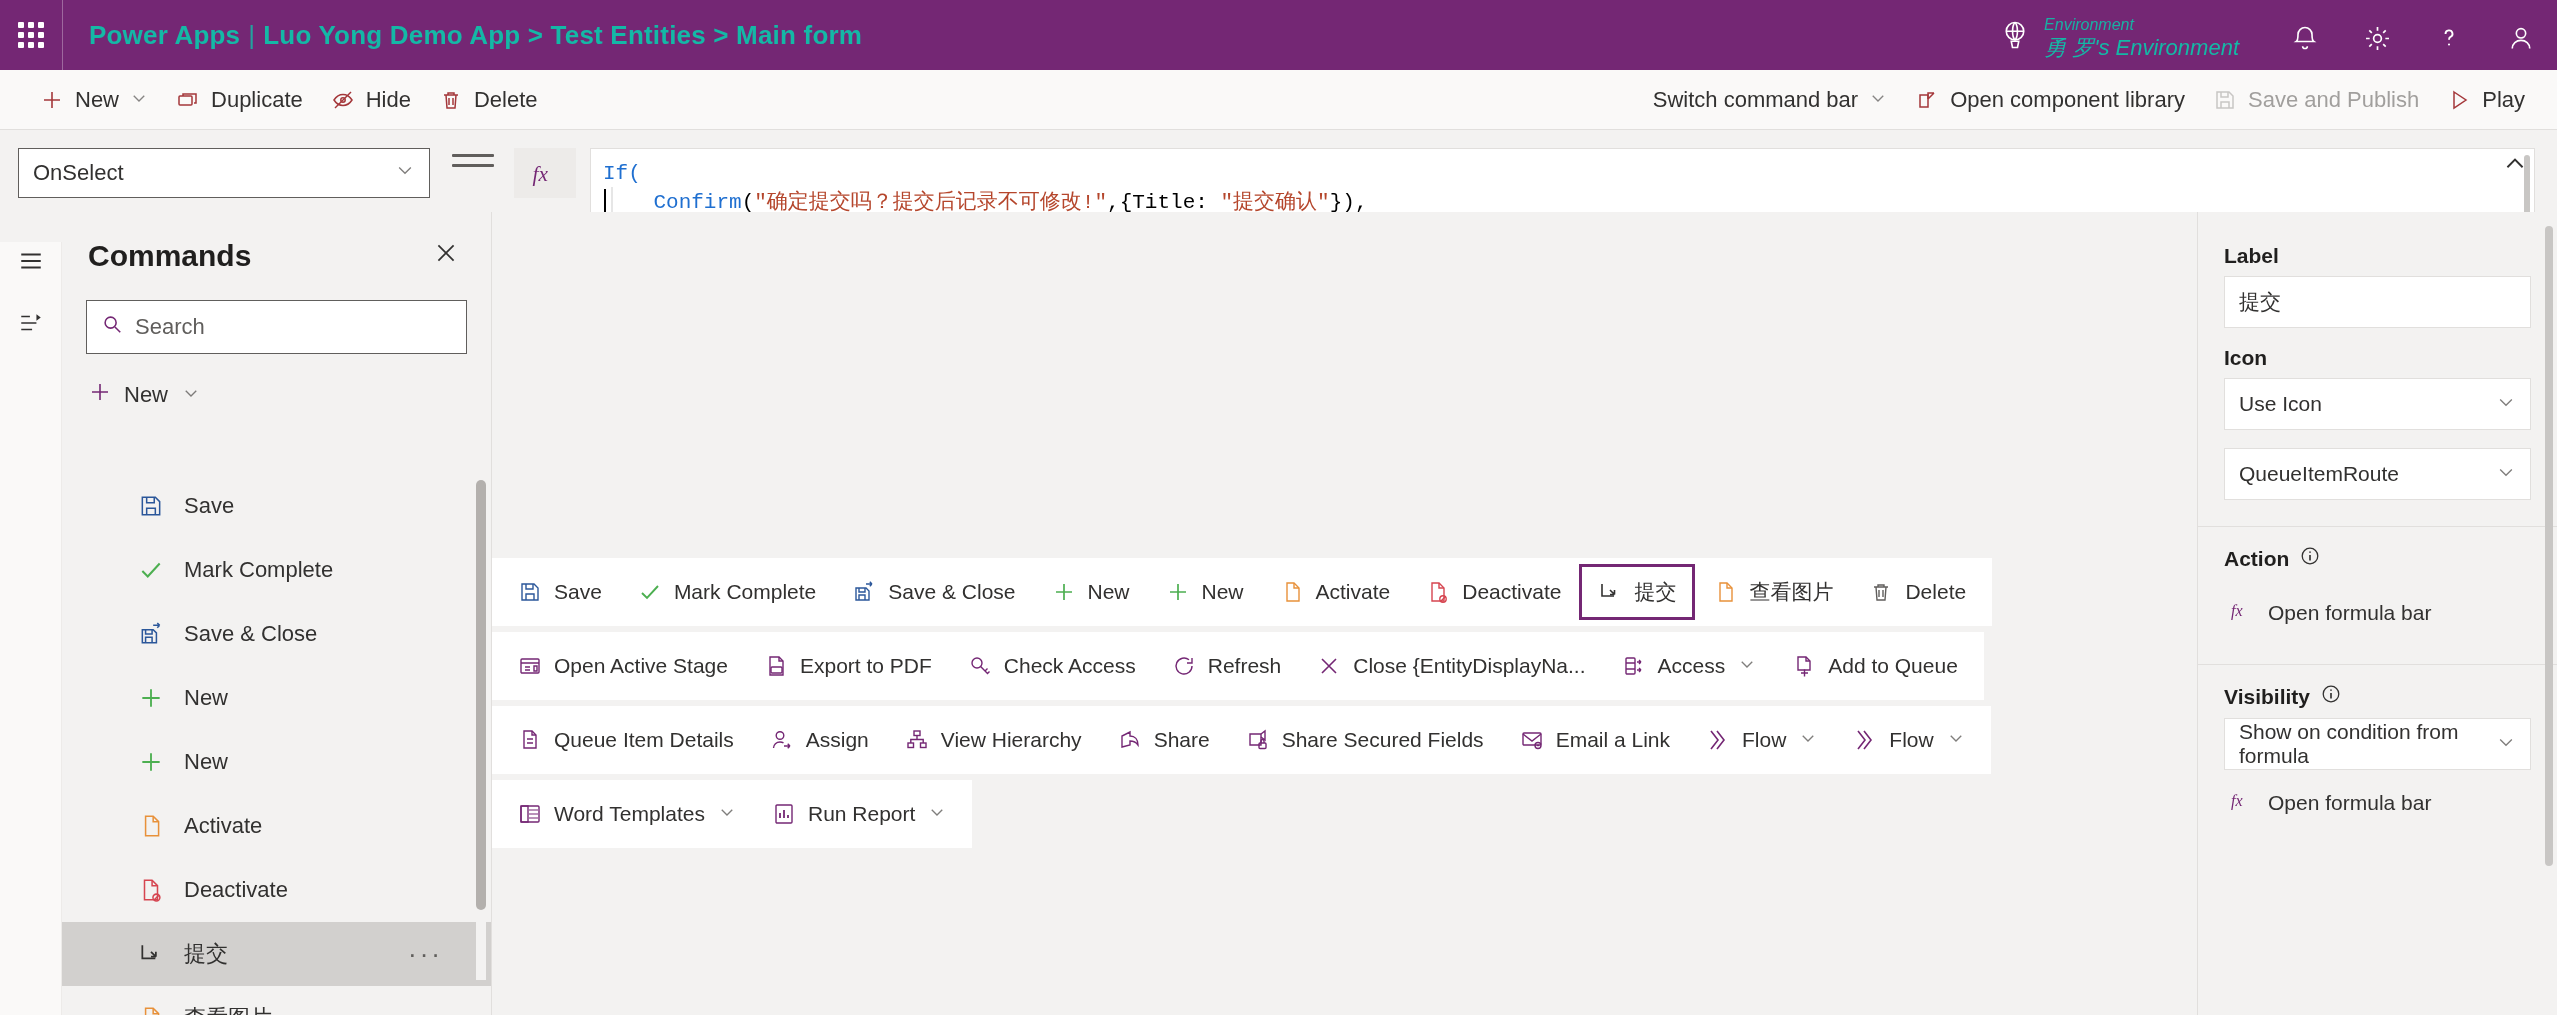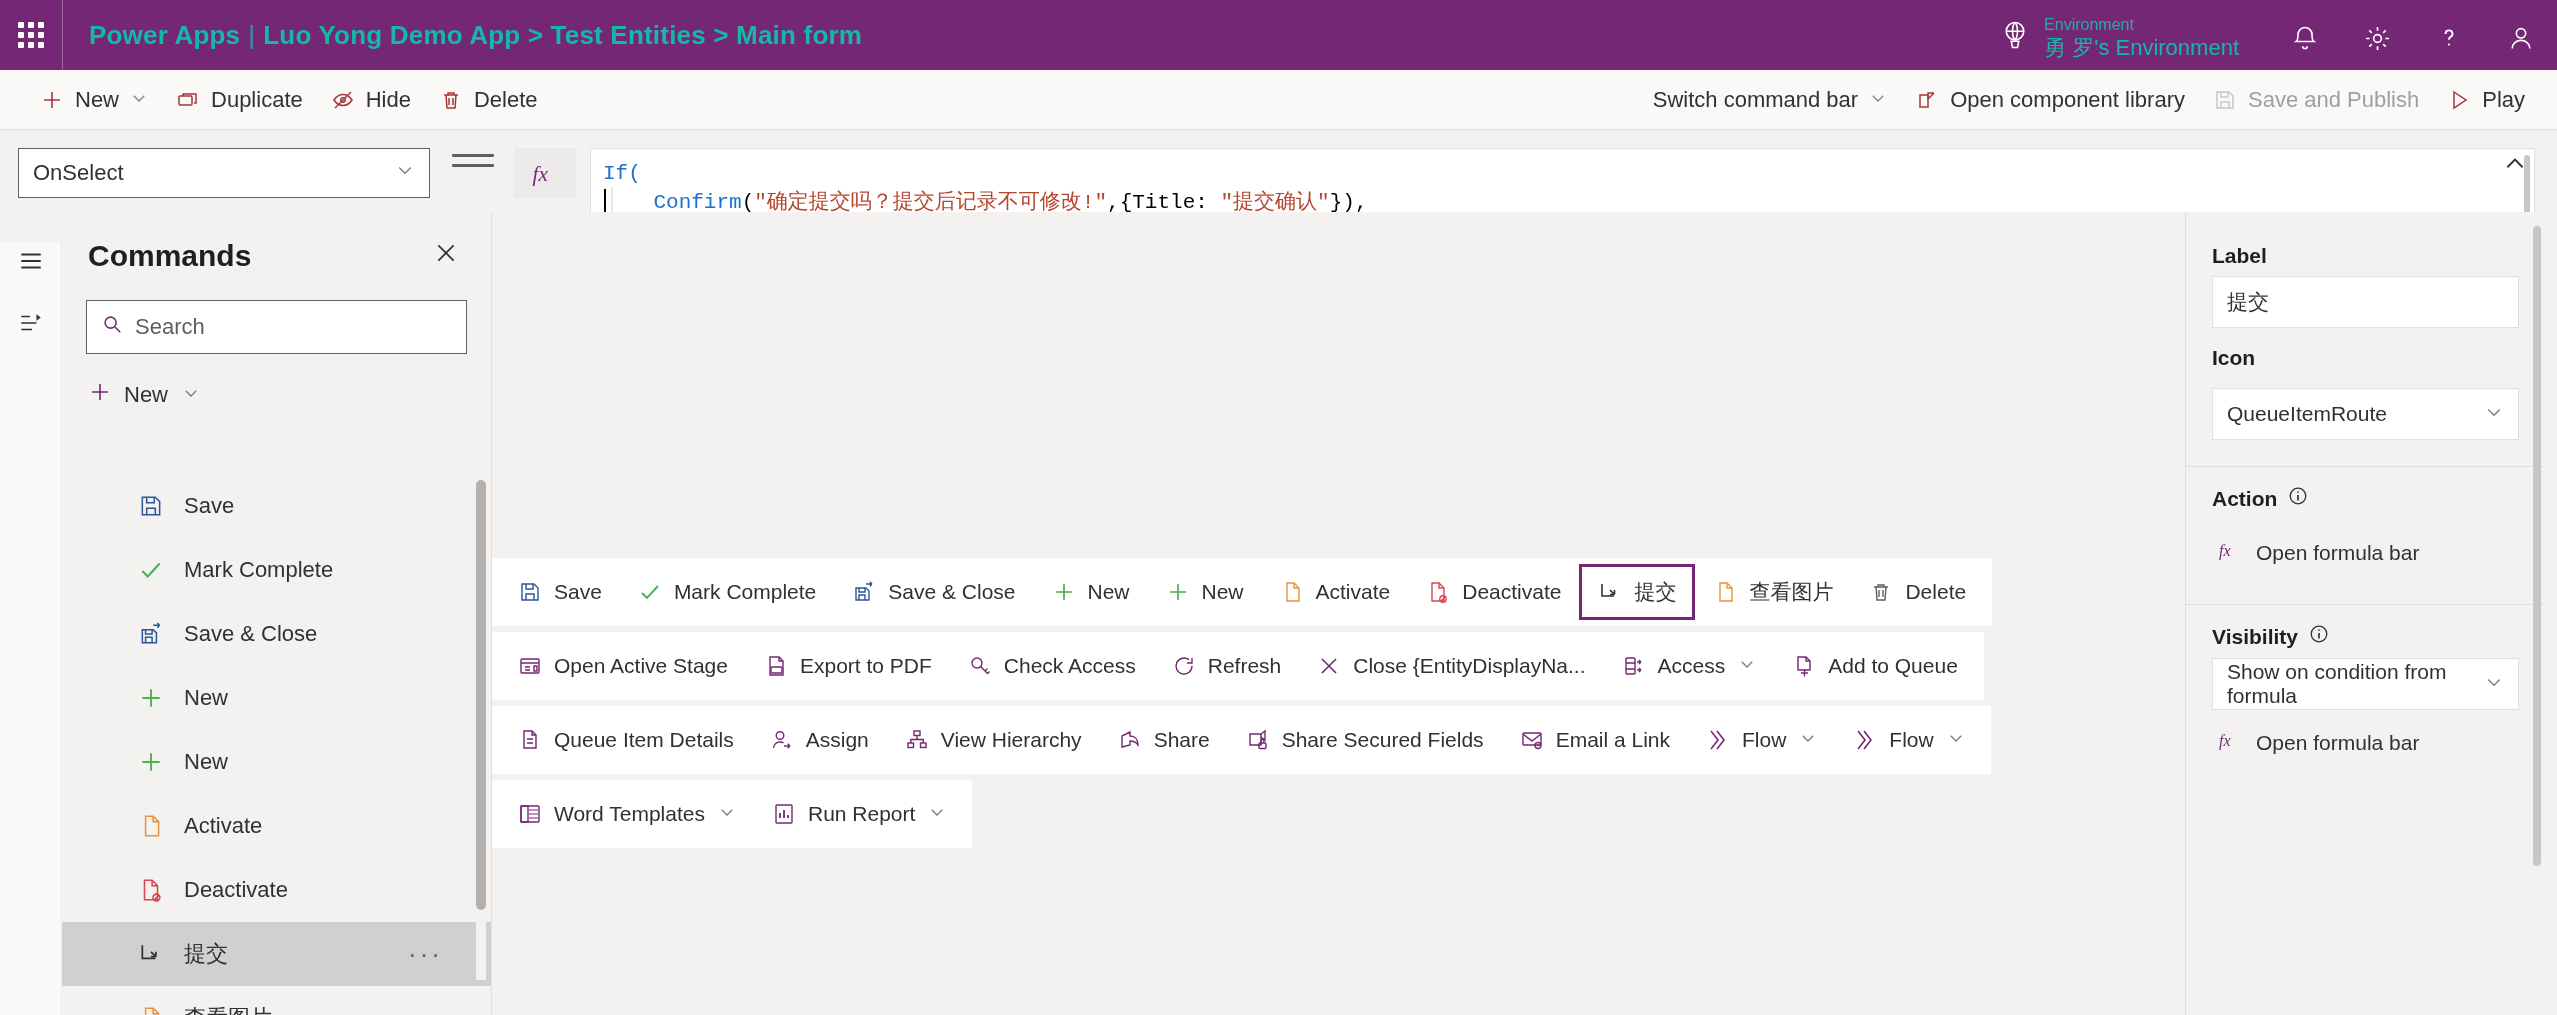--- a/index.html
+++ b/index.html
@@ -15,21 +15,21 @@
     height:70px; background:#742774; color:#14b8a6;
     display:flex; align-items:center; position:relative;
   }
   .waffle { width:62px; display:flex; align-items:center; justify-content:center;
             cursor:pointer; height:70px; }
   .waffle .dots { display:grid; grid-template-columns:repeat(3,6px); gap:4px; }
   .waffle .dots i { width:6px;height:6px;background:#fff;border-radius:1px;display:block; }
   .hdr-divider { width:1px;height:70px;background:rgba(255,255,255,.3); }
   .brand { font-size:26px; font-weight:bold; margin-left:26px; letter-spacing:.2px; white-space:nowrap; }
   .brand .sep { font-weight:normal; opacity:.85; margin:0 8px; }
-  .hdr-right { position:absolute; right:0; top:0; height:76px; display:flex; align-items:center; }
+  .hdr-right { position:absolute; right:0; top:0; height:76px; display:flex; align-items:center;font-style:italic; }
   .env { display:flex; align-items:center; margin-right:30px; }
   .env-ico { margin-right:14px; }
   .env-txt { line-height:1.15; }
   .env-label { font-size:16px; opacity:.95; }
   .env-name { font-size:22px; }
   .hdr-btn { width:72px; height:70px; display:flex; align-items:center; justify-content:center; cursor:pointer; }
 
   
   .cmdbar {
     height:60px; background:#faf9f8; border-bottom:1px solid #e1dfdd;
@@ -120,21 +120,21 @@
            width:max-content; max-width:100%; padding:0 8px; }
   .pvrow.r1 { margin-top:346px; }
   .pvbtn { display:flex; align-items:center; height:56px; padding:0 16px; cursor:pointer;
            white-space:nowrap; border:2px solid transparent; }
   .pvbtn.selected { border:3px solid #742774; }
   .pvbtn .ic { display:flex; align-items:center; margin-right:12px; }
   .pvbtn .lbl { font-size:21px; color:#323130; }
   .pvbtn .chev { margin-left:13px; opacity:.8; }
 
   
-  .props { position:absolute; right:12px; top:212px; width:360px; bottom:0;
+  .props { position:absolute; right:0; top:212px; width:360px; bottom:0;
            background:#f3f2f1; border-left:1px solid #e1dfdd; overflow:hidden; }
   .props-inner { padding:0 26px; }
   .plabel { font-size:21px; font-weight:bold; color:#201f1e; margin:18px 0 8px 0; display:flex; align-items:center; }
   .plabel .info { margin-left:10px; }
   .ptext, .pselect {
     height:52px; background:#fff; border:1px solid #e1dfdd; display:flex; align-items:center;
     padding:0 14px; font-size:21px; position:relative; cursor:pointer; color:#323130;
   }
   .pselect .chev { position:absolute; right:14px; opacity:.8; }
   .psep { height:1px; background:#e1dfdd; margin:26px -26px 0 -26px; }
@@ -745,20 +745,28 @@
 
   <div class="props">
     <div class="props-inner">
       <div class="props-top-stub"></div>
       <div class="plabel">Label</div>
       <div class="ptext">
         <span>提交</span>
       </div>
 
       <div class="plabel">Icon</div>
+      <div class="pselect">
+        <span>Use Icon</span>
+        <span class="chev">
+          <svg width="20" height="20" viewBox="0 0 24 24" fill="none" stroke="#605e5c" stroke-width="1.6">
+              <path d="M5 9l7 7 7-7"></path>
+            </svg>
+        </span>
+      </div>
       <div class="pselect" style="margin-top:18px">
         <span>QueueItemRoute</span>
         <span class="chev">
           <svg width="20" height="20" viewBox="0 0 24 24" fill="none" stroke="#605e5c" stroke-width="1.6">
               <path d="M5 9l7 7 7-7"></path>
             </svg>
         </span>
       </div>
 
       <div class="psep"></div>

